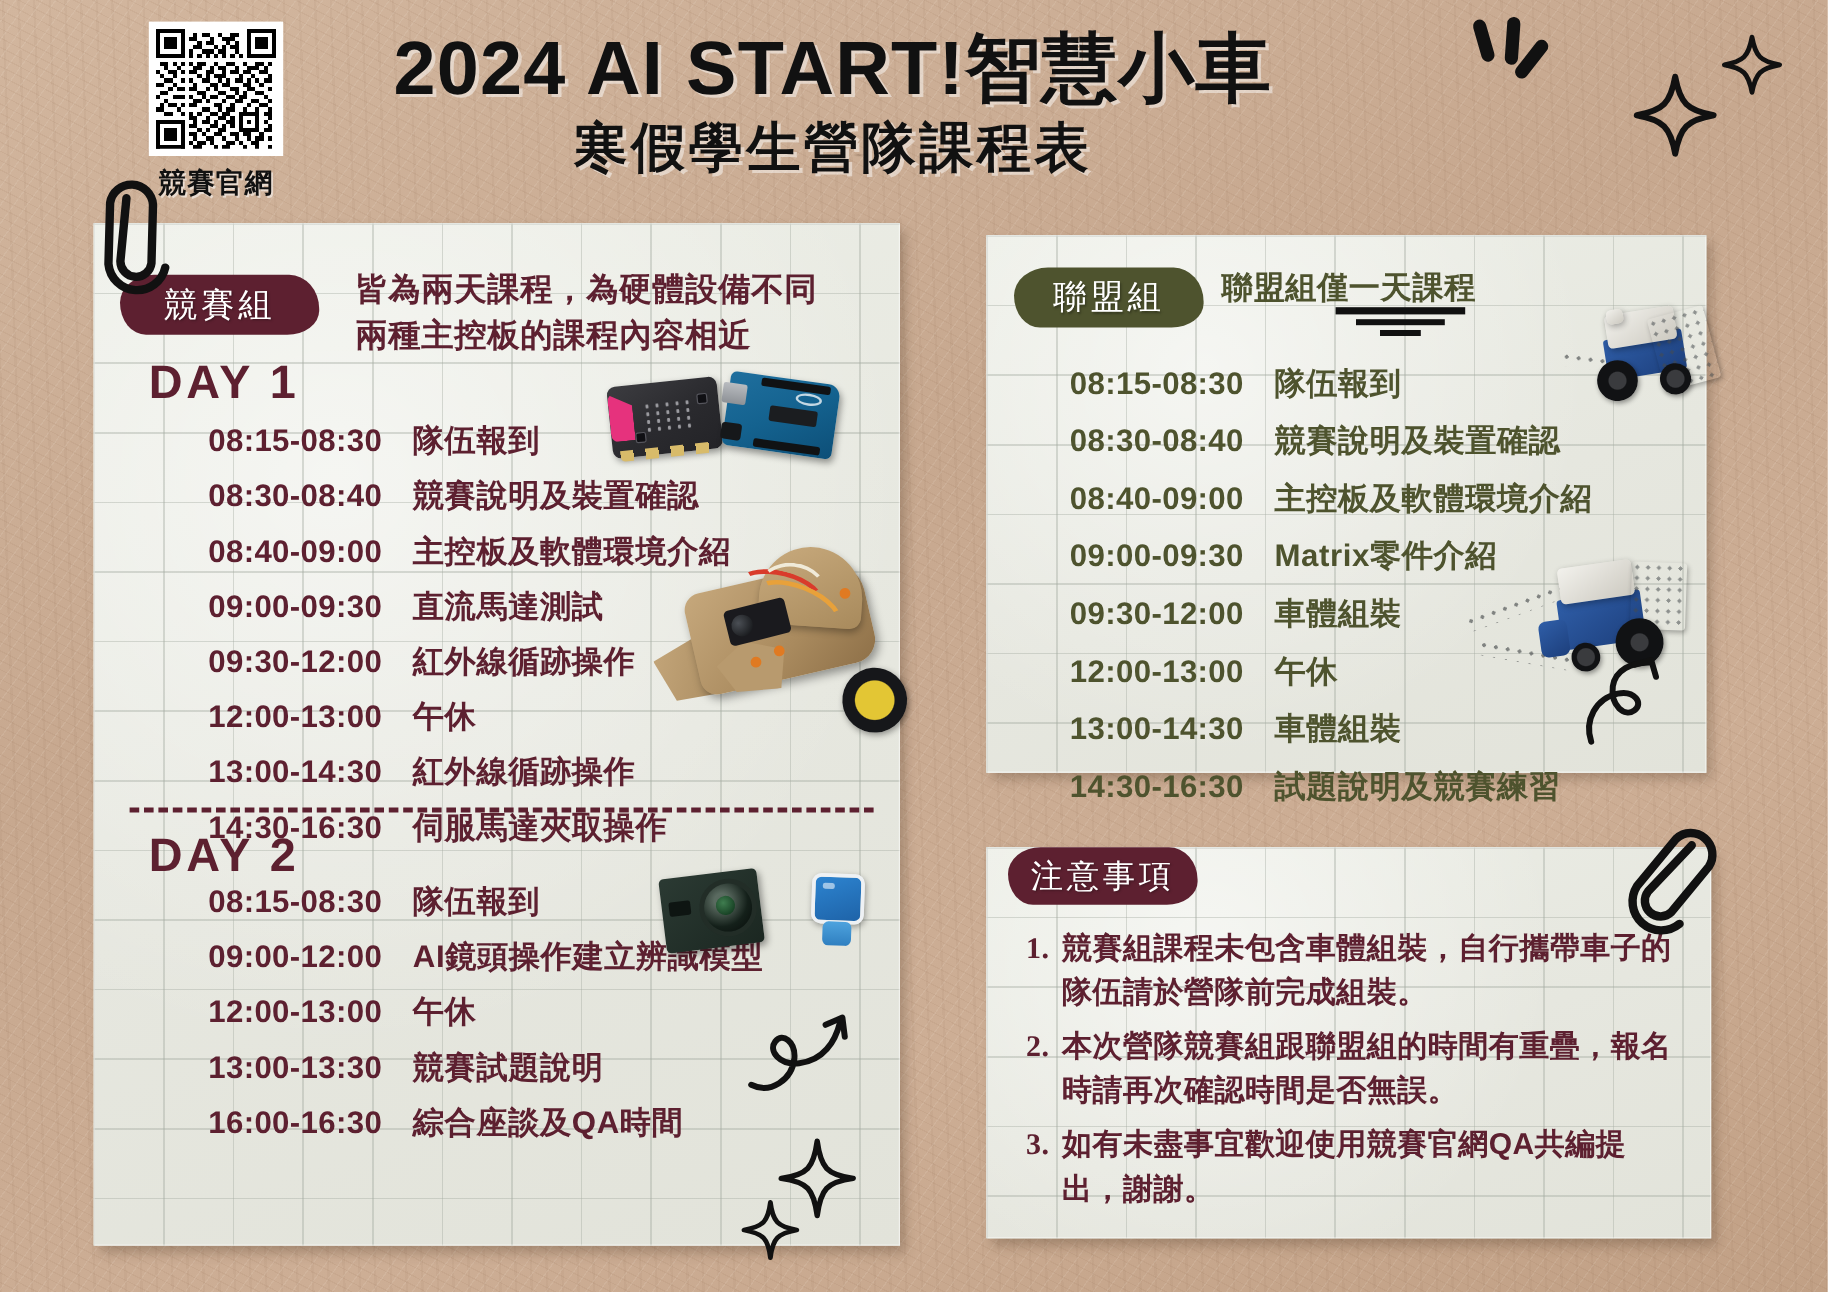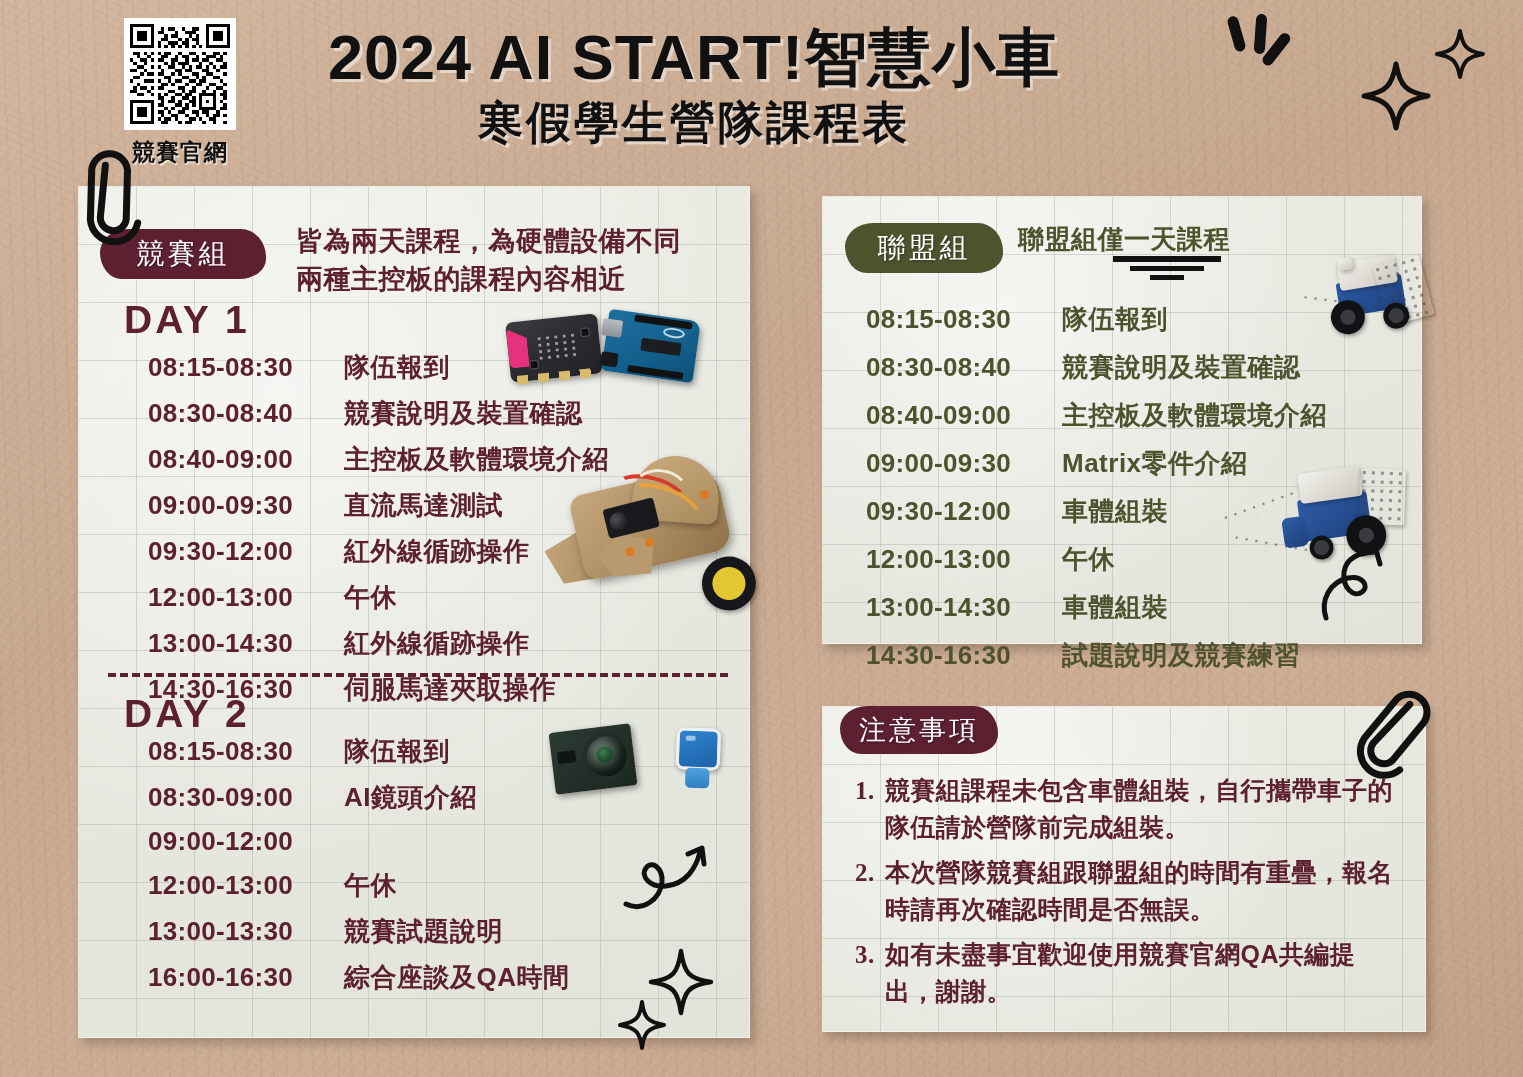--- a/index.html
+++ b/index.html
@@ -122,21 +122,21 @@
 
   
   .day-title {
     position: absolute; font-size: 39px; font-weight: 900;
     color: #5d2030; letter-spacing: 3px;
   }
   #day1-title { left: 124px; top: 298px; }
   #day2-title { left: 124px; top: 692px; }
 
   
-  .sched { position: absolute; }
+  .sched { position: absolute; text-align: center; }
   .sched .row { display: flex; align-items: baseline; margin-bottom: 11px; }
   .sched .time {
     width: 196px; font-size: 26px; font-weight: 900; letter-spacing: .3px;
   }
   .sched .act { font-size: 26px; font-weight: 900; letter-spacing: .5px; }
 
   #sched-day1, #sched-day2 { left: 148px; }
   #sched-day1 { top: 350px; }
   #sched-day2 { top: 734px; }
   #sched-day1 .time, #sched-day1 .act,
@@ -586,25 +586,22 @@
   <div id="day-divider"></div>
 
   <div class="day-title" id="day2-title">DAY 2</div>
 
   <div class="sched" id="sched-day2">
       <div class="row">
         <span class="time">08:15-08:30</span>
         <span class="act">隊伍報到</span>
       </div>
       <div class="row">
-        <span class="time">08:30-09:00</span>
-        <span class="act">AI鏡頭介紹</span>
-      </div>
-      <div class="row">
         <span class="time">09:00-12:00</span>
+        <span class="act">AI鏡頭操作建立辨識模型</span>
       </div>
       <div class="row">
         <span class="time">12:00-13:00</span>
         <span class="act">午休</span>
       </div>
       <div class="row">
         <span class="time">13:00-13:30</span>
         <span class="act">競賽試題說明</span>
       </div>
       <div class="row">

